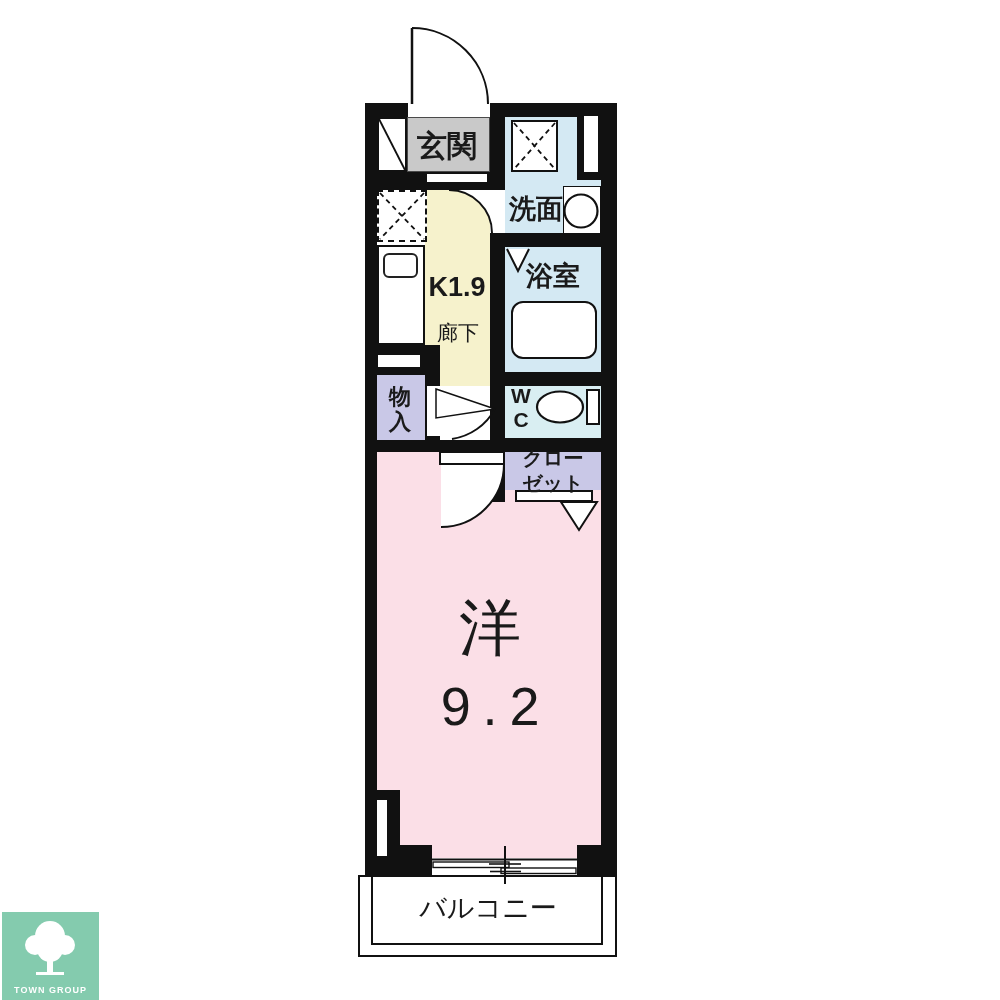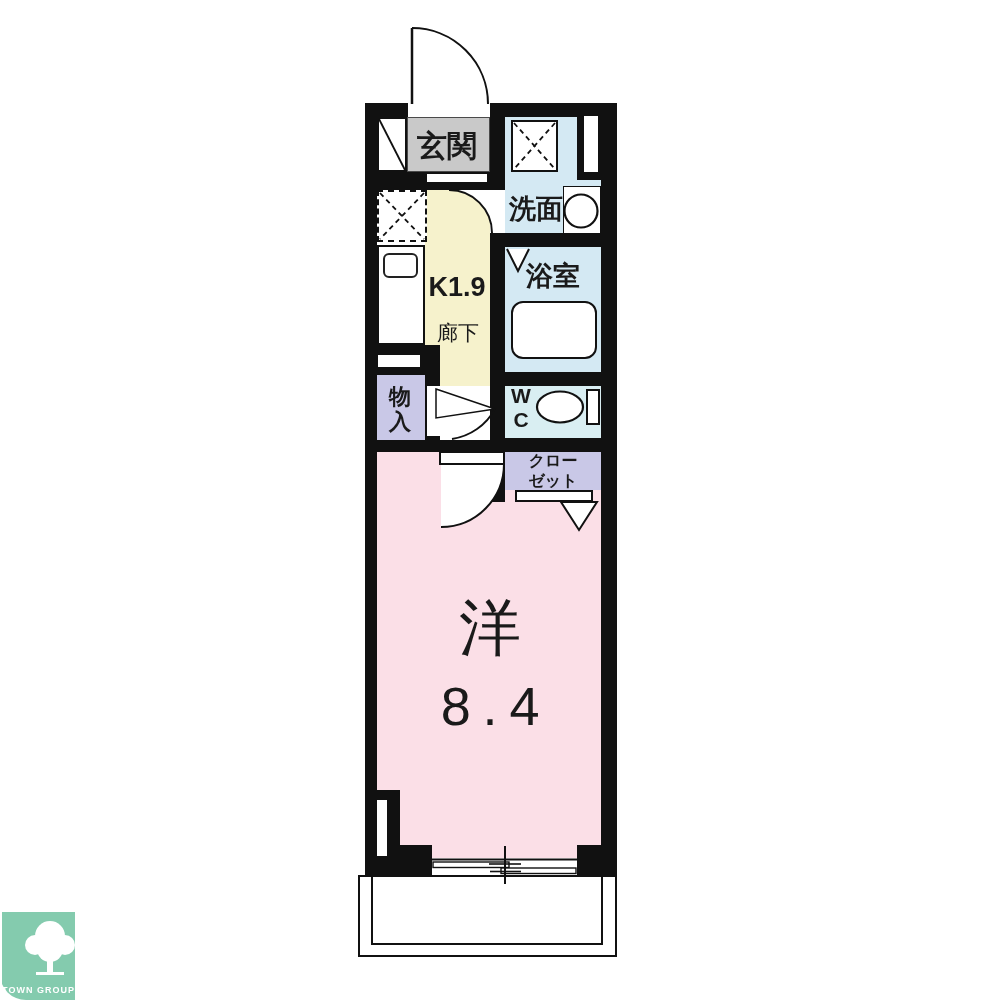--- a/index.html
+++ b/index.html
@@ -1,17 +1,17 @@
 <!DOCTYPE html>
 <html><head>
 <meta charset="utf-8">
 <style>
   html,body{margin:0;padding:0;background:#fff;}
   #canvas{position:relative;width:1000px;height:1000px;background:#fff;overflow:hidden;
-          font-family:"Liberation Sans", sans-serif;color:#1a1a1a;border-radius:26px;}
+          font-family:"Liberation Sans", sans-serif;color:#1a1a1a;}
   .abs{position:absolute;box-sizing:border-box;}
   
   .z0{z-index:0}.z2{z-index:2}.z3{z-index:3}.z4{z-index:4}
   .wall{background:#111;}
   .slot{background:#fff;}
   .fill{background:#fff;}
   .genkan{background:#c9c9c9;border:1px solid #4a4a4a;}
   .water{background:#d4e9f3;}
   .wcblue{background:#d9eef2;}
   .lav{background:#c9c8e7;}
@@ -140,27 +140,28 @@
 
   <div class="label" style="left:447px;top:146px;font-size:30px;font-weight:600;">玄関</div>
   <div class="label" style="left:536px;top:210px;font-size:27px;font-weight:600;">洗面</div>
   <div class="label" style="left:553px;top:277px;font-size:27px;font-weight:600;">浴室</div>
   <div class="label" style="left:457px;top:288px;font-size:27px;font-weight:700;">K1.9</div>
   <div class="label" style="left:458px;top:333px;font-size:21px;font-weight:400;">廊下</div>
   <div class="label pre" style="left:400px;top:409px;font-size:22px;font-weight:600;">物
 入</div>
   <div class="label pre" style="left:521px;top:408px;font-size:21px;font-weight:700;">W
 C</div>
-  <div class="label pre" style="left:553px;top:471px;font-size:16px;font-weight:600;line-height:1.25;">クロー
+  <div class="label pre" style="left:553px;top:471px;font-size:20px;font-weight:600;line-height:1.25;">クロー
 ゼット</div>
   <div class="label" style="left:490px;top:628px;font-size:62px;font-weight:500;">洋</div>
-  <div class="label" style="left:496px;top:706px;font-size:54px;font-weight:500;letter-spacing:0.22em;">8.4</div>
+  <div class="label" style="left:496px;top:706px;font-size:54px;font-weight:500;letter-spacing:0.22em;">9.2</div>
+  <div class="label" style="left:488px;top:909px;font-size:27px;font-weight:500;">バルコニー</div>
 
   <div id="logo" class="abs" style="left:0;top:905px;width:460px;height:95px;">
-    <div class="abs logo-square" style="left:2px;top:7px;width:73px;height:88px;">
+    <div class="abs logo-square" style="left:2px;top:7px;width:97px;height:88px;">
       <svg width="95" height="66" viewBox="0 0 95 66" style="position:absolute;left:0;top:2px;">
         <g fill="#ffffff">
           <circle cx="48" cy="22" r="15"></circle>
           <circle cx="33" cy="31" r="10"></circle>
           <circle cx="63" cy="31" r="10"></circle>
           <circle cx="48" cy="35" r="13"></circle>
           <rect x="45" y="40" width="6" height="20"></rect>
           <rect x="34" y="58" width="28" height="3"></rect>
         </g>
       </svg>

